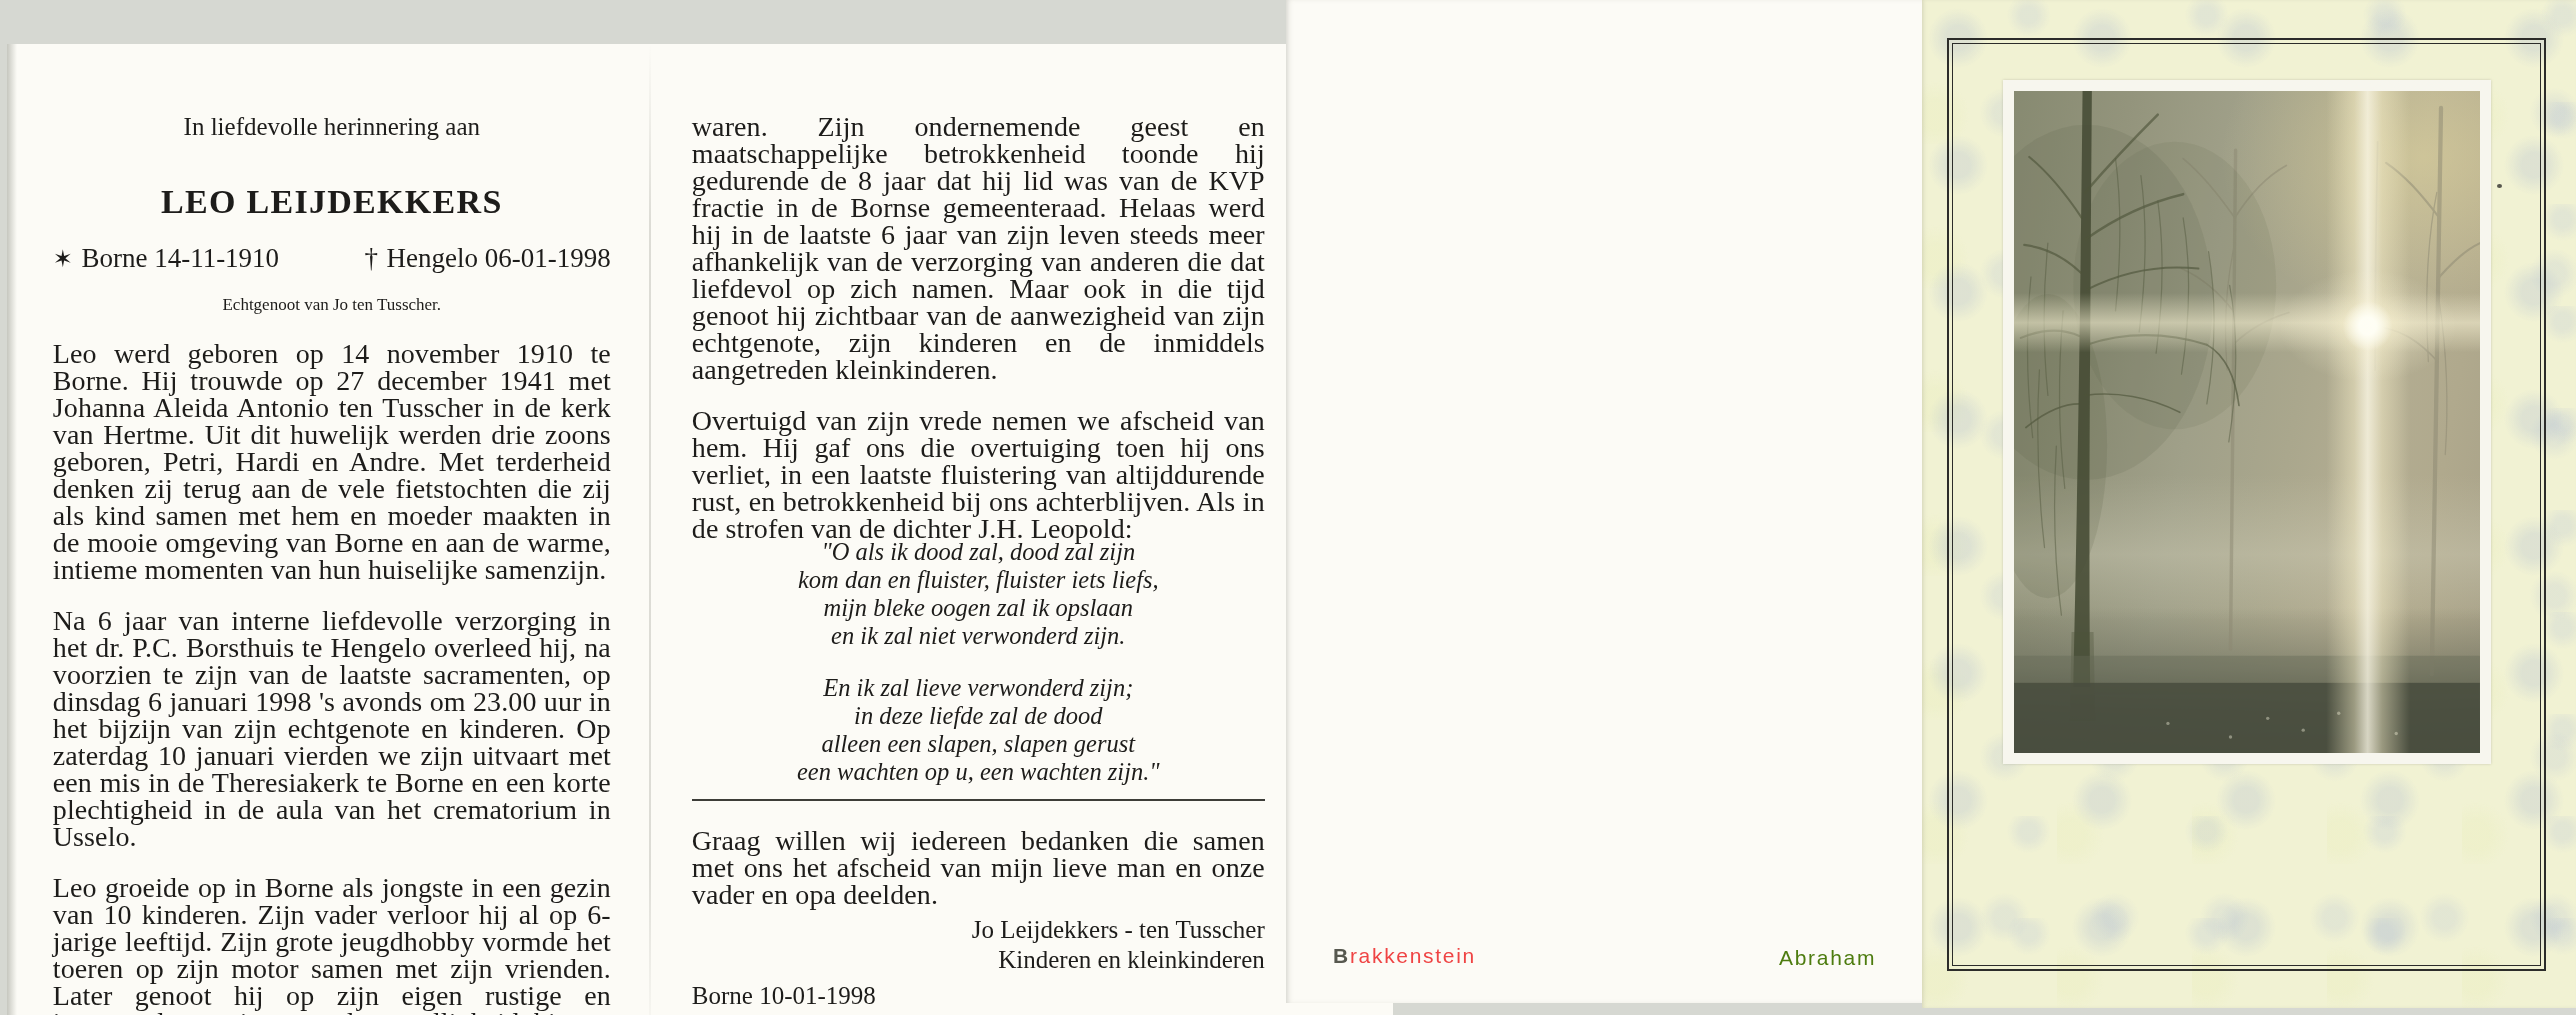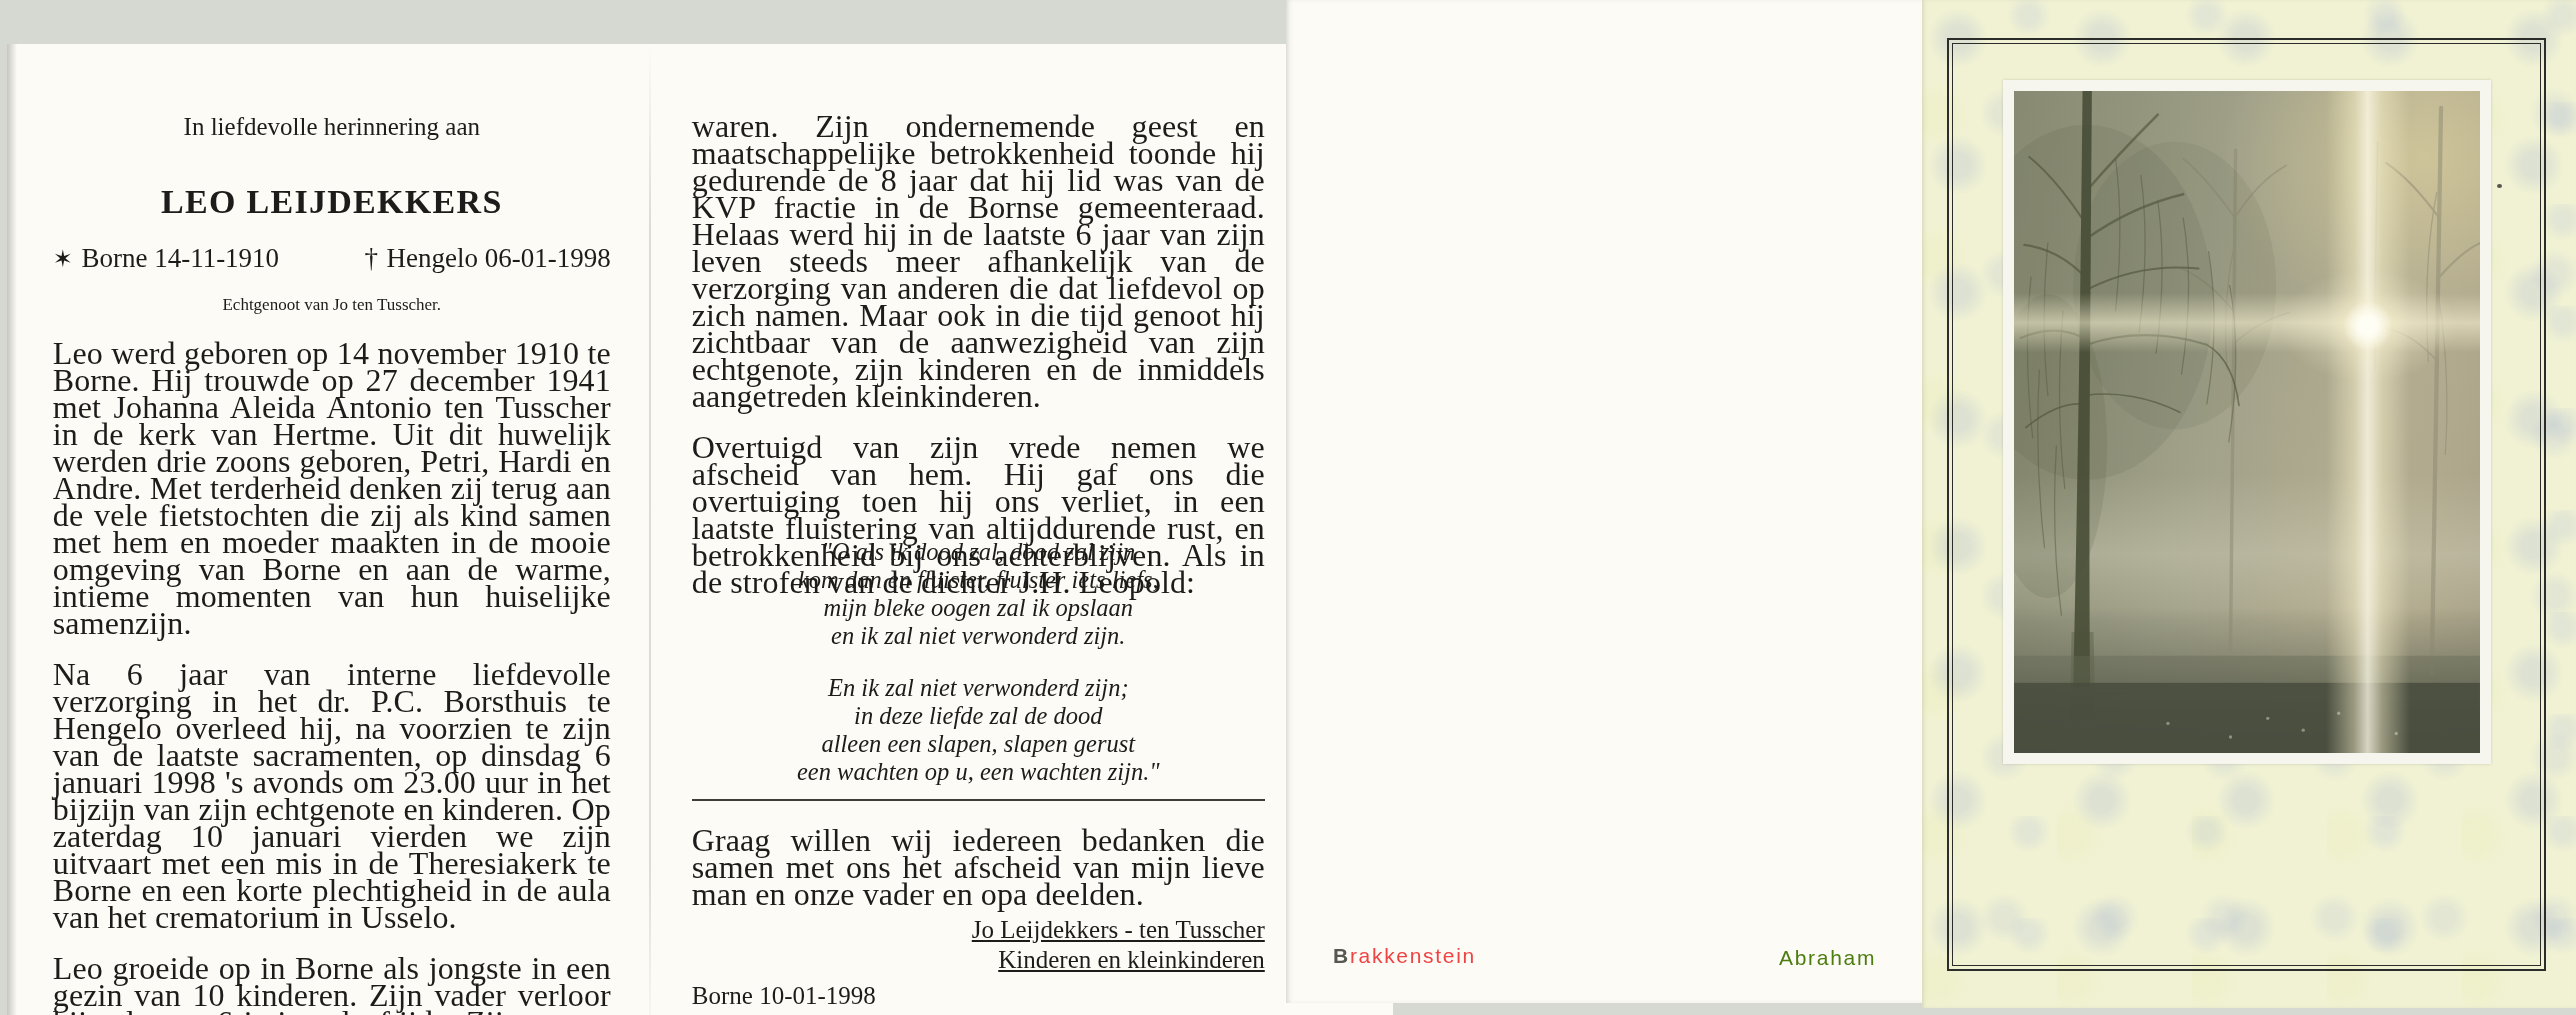--- a/index.html
+++ b/index.html
@@ -15,21 +15,21 @@
   .page-front .edge{position:absolute;left:0;top:0;width:10px;height:100%;
     background:linear-gradient(90deg,#c6c7bf,rgba(252,251,246,0));}
   .fold-line{position:absolute;left:642px;top:0;width:2.5px;height:100%;
     background:linear-gradient(180deg,rgba(150,150,140,0) 0%,rgba(148,148,138,.30) 18%,rgba(148,148,138,.30) 82%,rgba(150,150,140,0) 100%);}
   .page-back{left:1286px;width:636px;height:1003px;
     box-shadow:inset 4.2px 0 6px -3.4px rgba(140,140,130,.45);}
   
   .col{position:absolute;top:0;height:100%;}
   .col-left{left:46px;width:558px;padding-top:69px;box-sizing:border-box;}
   .col-right{left:685px;width:573px;padding-top:69px;box-sizing:border-box;}
-  .body-par{font-size:32px;line-height:27px;text-align:justify;margin:0;
+  .body-par{font-size:28px;line-height:27px;text-align:justify;margin:0;
     letter-spacing:0.1px;}
   .gap{margin-top:24px;}
   .cont{text-align-last:justify;}
   .memorial{font-size:25px;line-height:27px;text-align:center;margin:0;}
   .deceased-name{font-size:34px;line-height:39px;font-weight:bold;text-align:center;
     letter-spacing:1.3px;margin:42px 0 0 0;}
   .dates-row{display:flex;justify-content:space-between;align-items:baseline;
     font-size:27px;line-height:30px;margin-top:22px;}
   .date-entry{white-space:nowrap;}
   .sym{display:inline-block;margin-right:8.5px;}
@@ -37,21 +37,21 @@
   .spouse{font-size:17px;line-height:27px;text-align:center;margin-top:17px;}
   .first-par{margin-top:22px;}
   .poem{position:absolute;top:494px;left:0;width:100%;text-align:center;
     font-style:italic;font-size:24.5px;line-height:28px;}
   .stanza2{margin-top:24px;}
   .poem-line{white-space:nowrap;}
   .rule{position:absolute;top:755px;left:0;width:100%;height:0;
     border-top:2.5px solid #3d3d38;}
   .thanks{position:absolute;top:783px;left:0;width:100%;}
   .signature{position:absolute;top:871px;right:0;text-align:right;
-    font-size:25px;line-height:30px;text-decoration:underline;}
+    font-size:25px;line-height:30px;}
   .dateline{position:absolute;top:937px;left:0;font-size:25px;line-height:29px;}
   
   .stamp{position:absolute;font-family:"Liberation Sans","DejaVu Sans",sans-serif;
     letter-spacing:1.7px;filter:blur(0.5px);}
   .stamp-left{left:47px;top:944px;font-size:21px;color:#ef4444;}
   .stamp-left::first-letter{color:#57584f;font-weight:bold;}
   .stamp-right{left:493px;top:946px;font-size:21px;color:#4d7c0f;}
   
   .photo-panel{position:absolute;left:1922px;top:0;width:654px;height:1008px;
     background-color:#f1f2d3;
@@ -117,21 +117,21 @@
       <p class="body-par gap">Overtuigd van zijn vrede nemen we afscheid van hem. Hij gaf ons die overtuiging toen hij ons verliet, in een laatste fluistering van altijddurende rust, en betrokkenheid bij ons achterblijven. Als in de strofen van de dichter J.H. Leopold:</p>
 
       <div class="poem">
         <div>
           <div class="poem-line">"O als ik dood zal, dood zal zijn</div>
           <div class="poem-line">kom dan en fluister, fluister iets liefs,</div>
           <div class="poem-line">mijn bleke oogen zal ik opslaan</div>
           <div class="poem-line">en ik zal niet verwonderd zijn.</div>
         </div>
         <div class="stanza2">
-          <div class="poem-line">En ik zal niet verwonderd zijn;</div>
+          <div class="poem-line">En ik zal lieve verwonderd zijn;</div>
           <div class="poem-line">in deze liefde zal de dood</div>
           <div class="poem-line">alleen een slapen, slapen gerust</div>
           <div class="poem-line">een wachten op u, een wachten zijn."</div>
         </div>
       </div>
 
       <div class="rule"></div>
       <p class="body-par thanks">Graag willen wij iedereen bedanken die samen met ons het afscheid van mijn lieve man en onze vader en opa deelden.</p>
       <div class="signature">
         <div>Jo Leijdekkers - ten Tusscher</div>

